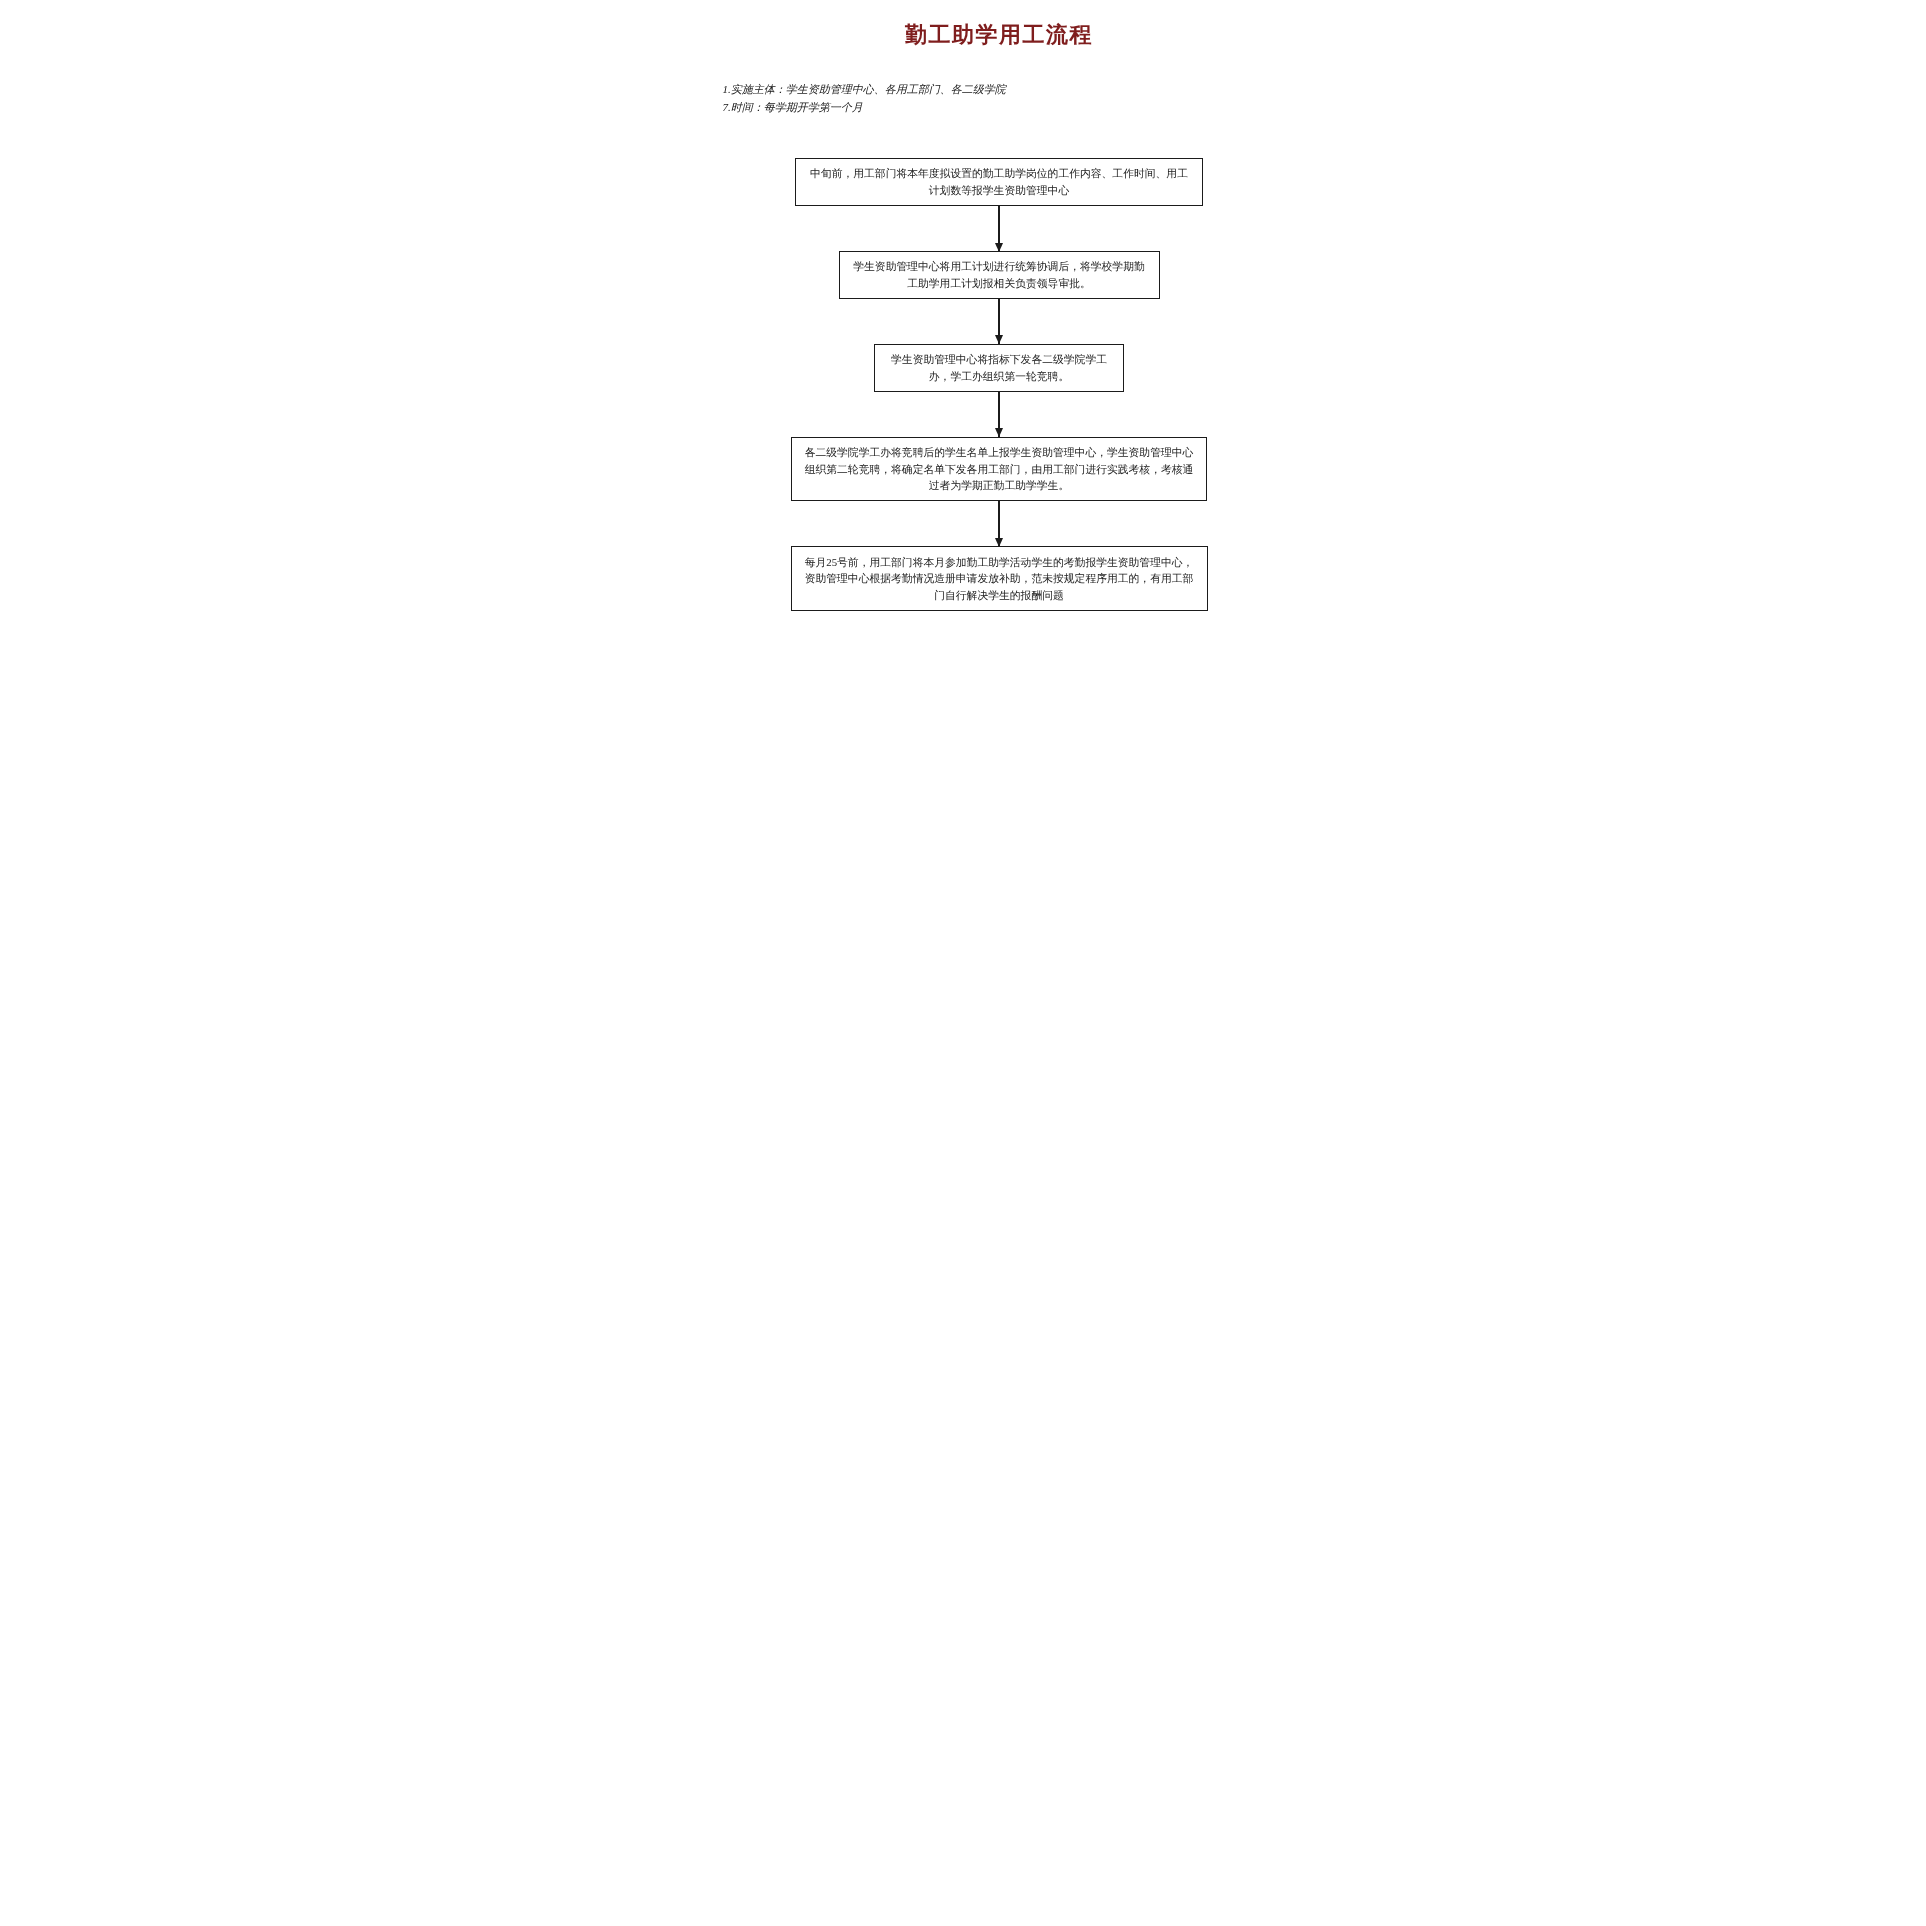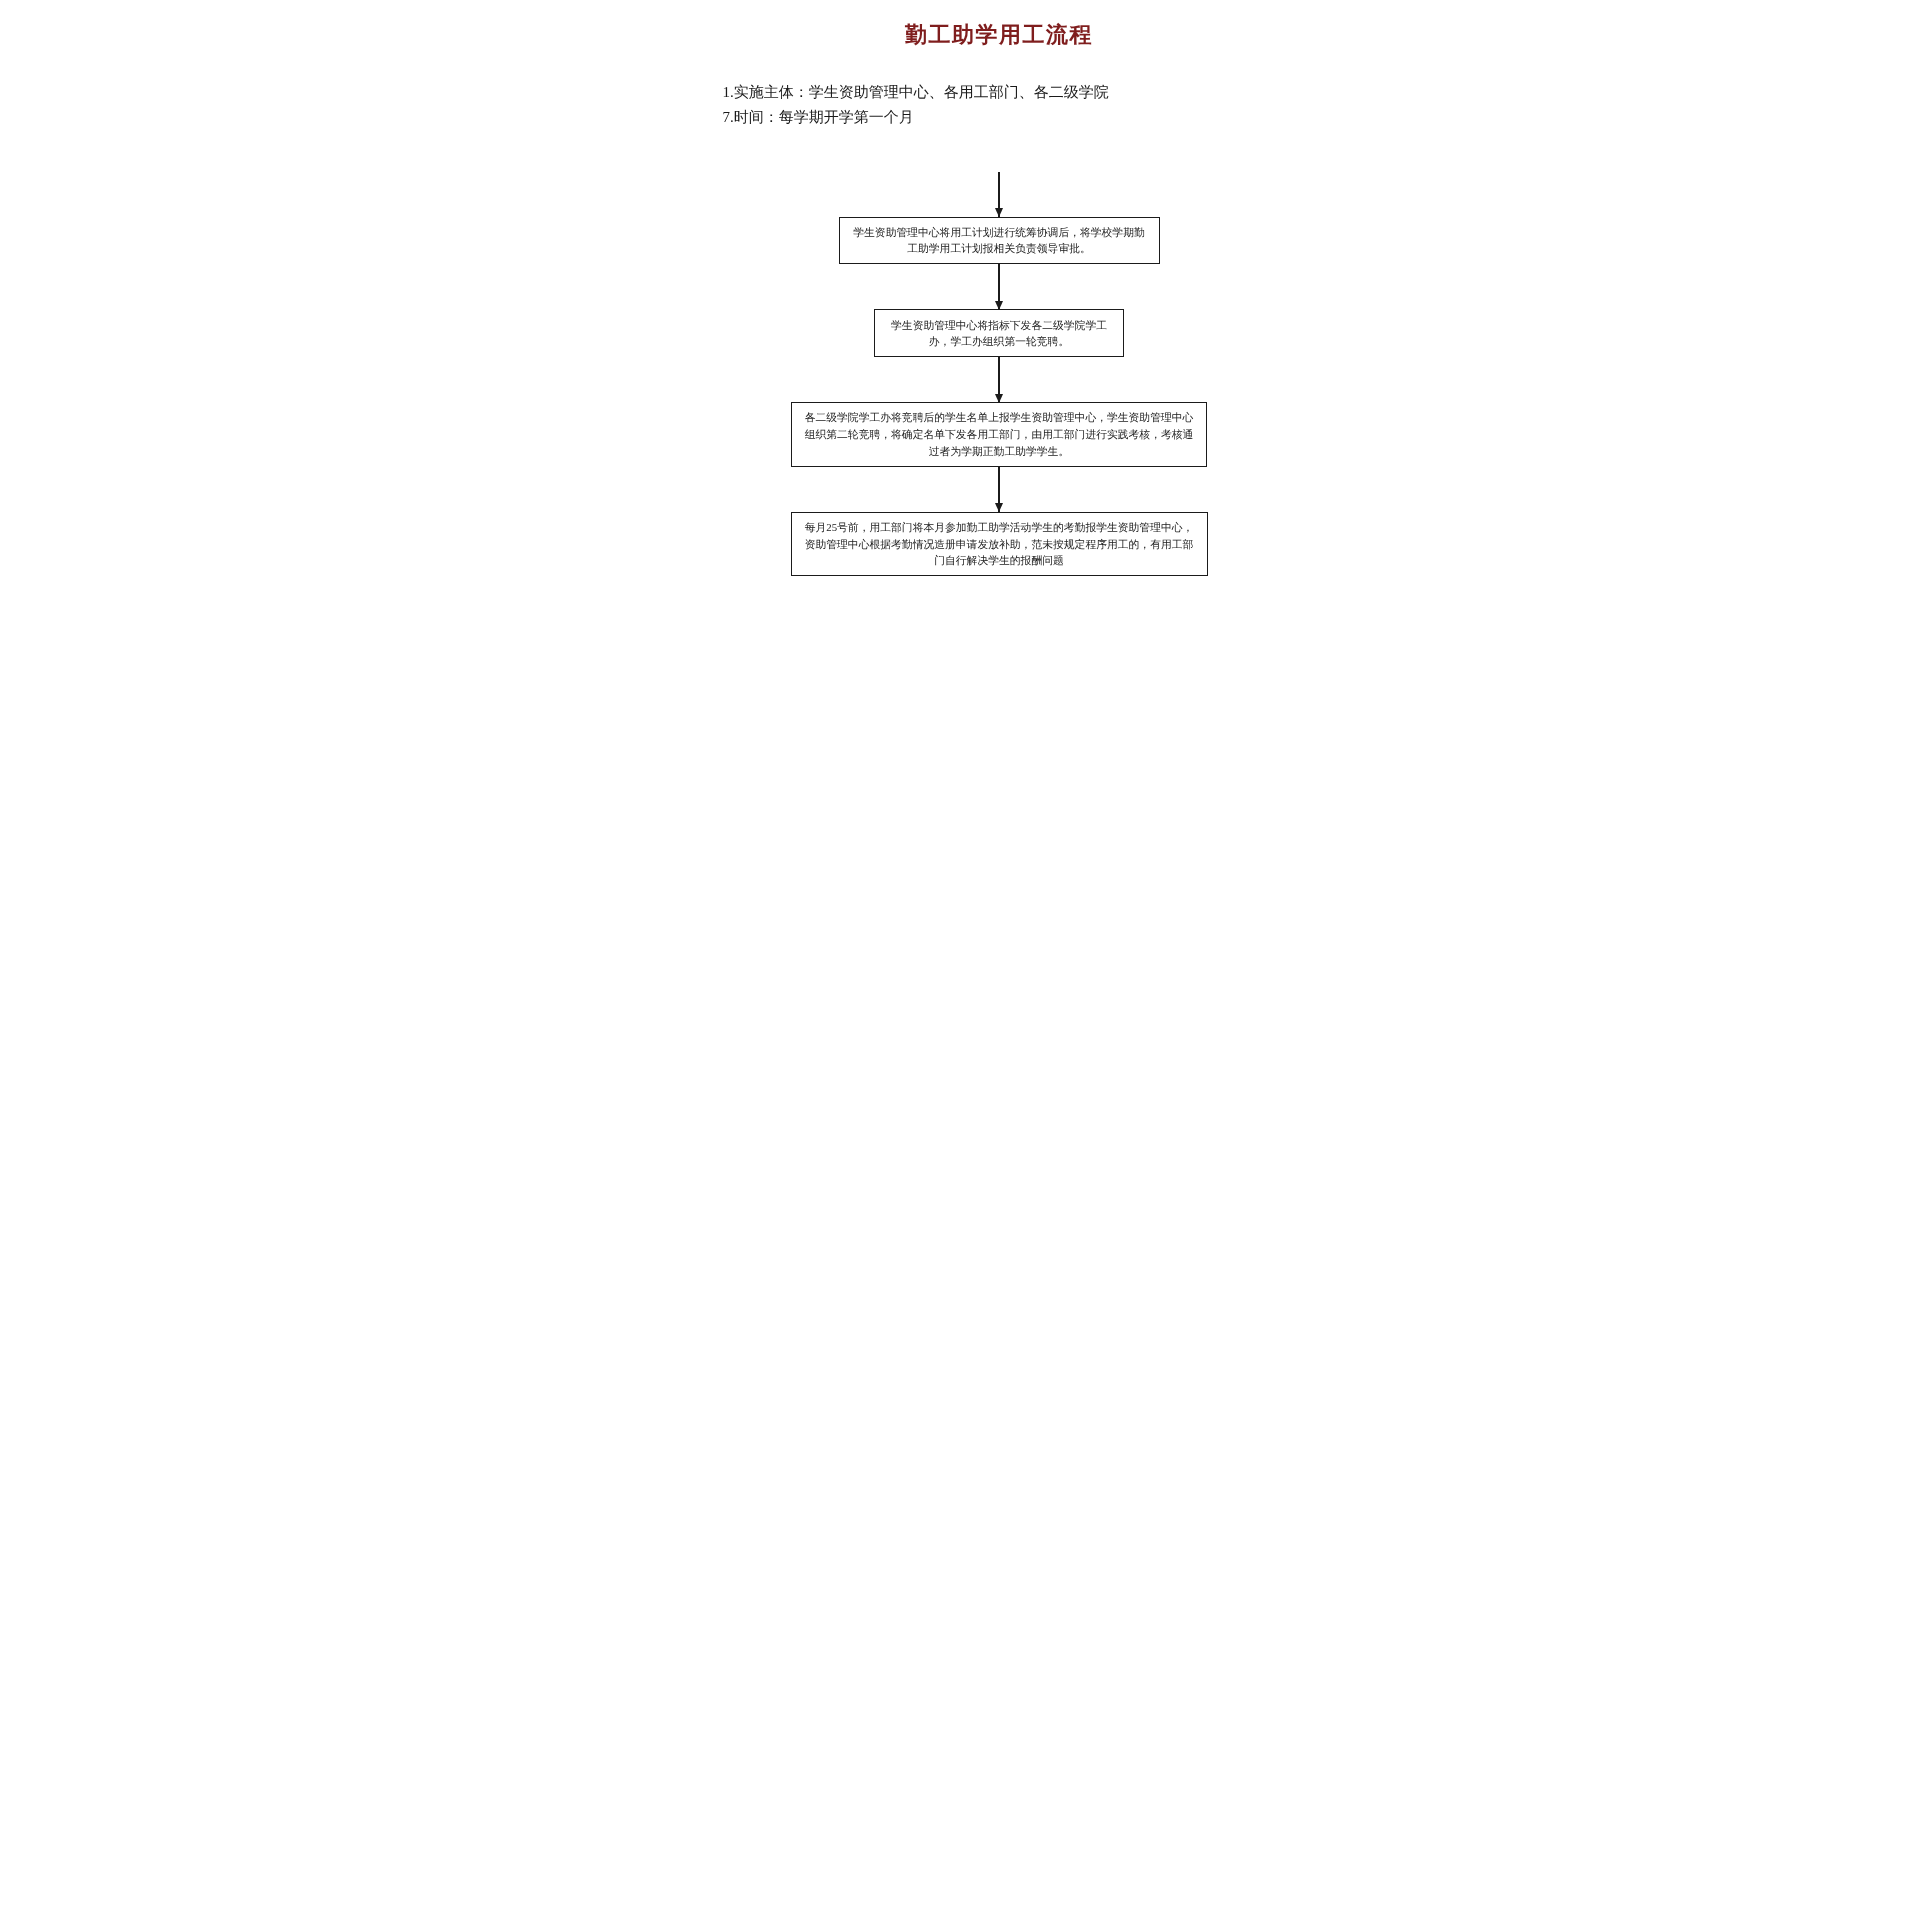--- a/index.html
+++ b/index.html
@@ -24,23 +24,24 @@
     text-align: center;
     font-family: "DejaVu Sans", "Liberation Sans", sans-serif;
     font-weight: 700;
     font-size: 22px;
     letter-spacing: 1.5px;
     color: #7f1d1d;
   }
   .notes {
     margin-top: 30px;
     margin-left: 15.4px;
-    font-size: 15px;
+    font-size: 11px;
     line-height: 1.65;
     color: #1a1a1a;
+    font-style: italic;
   }
   .flow {
     width: 416px;
     margin-left: 84px;
     margin-top: 42px;
     display: flex;
     flex-direction: column;
     align-items: center;
   }
   .box {
@@ -89,20 +90,23 @@
 
   <h1 class="title">勤工助学用工流程</h1>
 
   <div class="notes">
     <div>1.实施主体：学生资助管理中心、各用工部门、各二级学院</div>
     <div>7.时间：每学期开学第一个月</div>
   </div>
 
   <div class="flow">
 
+    <div class="box box-1">
+      <span>中旬前，用工部门将本年度拟设置的勤工助学岗位的工作内容、工作时间、用工计划数等报学生资助管理中心</span>
+    </div>
 
     <div class="arrow"></div>
 
     <div class="box box-2">
       <span>学生资助管理中心将用工计划进行统筹协调后，将学校学期勤工助学用工计划报相关负责领导审批。</span>
     </div>
 
     <div class="arrow"></div>
 
     <div class="box box-3">

